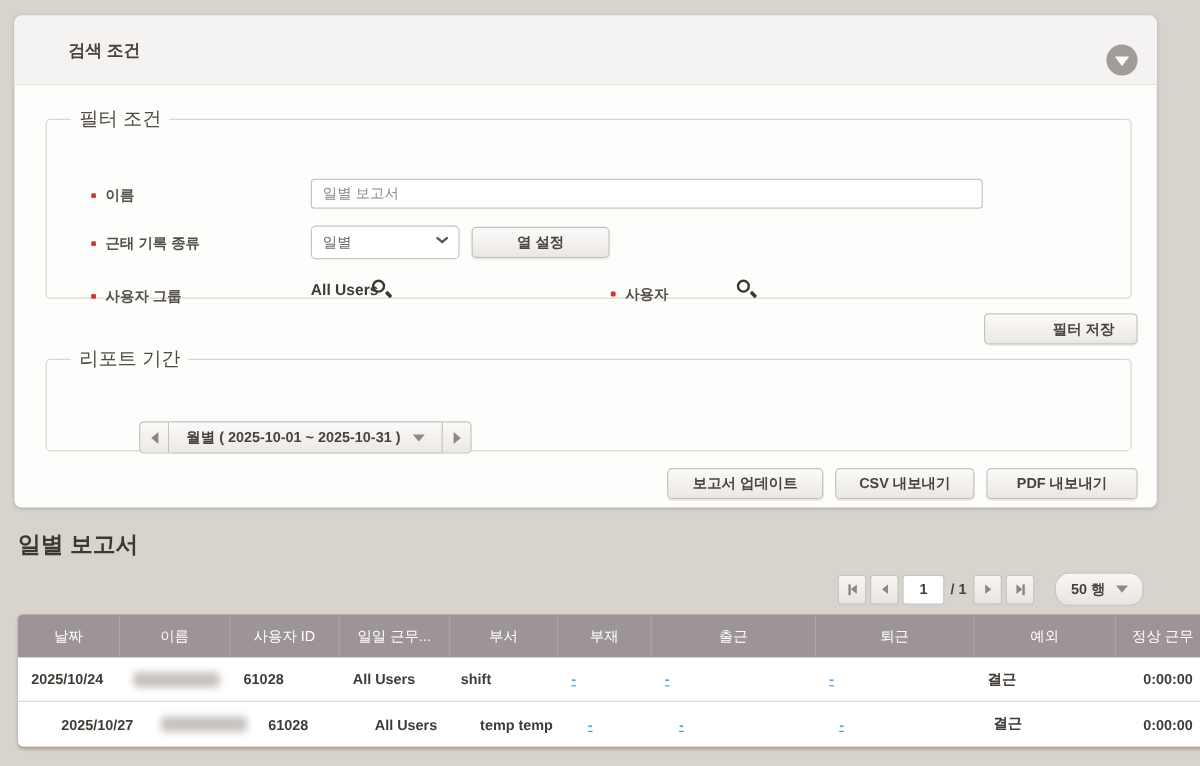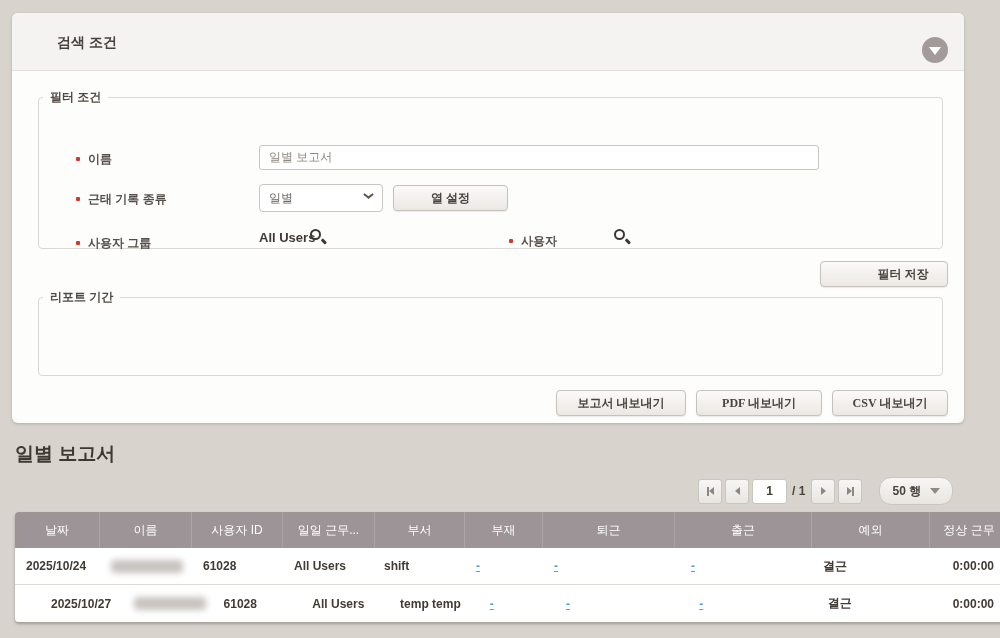--- a/index.html
+++ b/index.html
@@ -35,22 +35,22 @@
     width:0; height:0;
     border-left:6px solid transparent; border-right:6px solid transparent;
     border-top:8px solid #fff; margin-top:2px;
   }
 
   fieldset.box {
     position:absolute; border:1px solid #dcd8d3; border-radius:4px;
     margin:0; padding:0; background:transparent;
   }
   fieldset.box legend {
-    margin-left:4px; padding:0 7px;
-    font-size:12px; font-weight:bold; color:#4f4943;
+    margin-left:20px; padding:0 7px;
+    font-size:16px; font-weight:normal; color:#4f4943;
   }
   .filter-fs  { left:26px; top:76px;  width:905px; height:160px; }
   .period-fs  { left:26px; top:276px; width:905px; height:87px;  }
 
   .req-dot {
     display:inline-block; width:4px; height:4px; border-radius:1px;
     background:#cf3a30; vertical-align:2px; margin-right:8px;
   }
   .fld-label {
     position:absolute; left:37px; font-size:12px; font-weight:bold; color:#55504a;
@@ -74,21 +74,21 @@
     content:""; position:absolute; top:0; width:7px; height:2px;
     background:#5c5650; border-radius:1px;
   }
   .chev:before { left:-1px; transform:rotate(40deg); }
   .chev:after  { right:-1px; transform:rotate(-40deg); }
 
   .btn {
     display:flex; align-items:center; justify-content:center;
     border:1px solid #c5c1bb; border-radius:4px;
     background:linear-gradient(#fbfaf9,#ebe8e4);
-    font-family:Liberation Serif, serif;
+    font-family:Liberation Sans, sans-serif;
     font-size:12px; font-weight:bold; color:#4a443f; cursor:pointer;
     box-shadow:0 1px 1px rgba(0,0,0,.08);
   }
   .colset-btn { position:absolute; left:354px; top:79px; width:115px; height:26px; }
 
   .usergroup-val {
     position:absolute; left:220px; top:124px;
     font-size:13px; font-weight:bold; color:#3f3a35;
   }
   .lens {
@@ -229,26 +229,38 @@
     <div class="lens lens2">
       <span class="glass"></span>
         <span class="handle"></span>
     </div>
   </fieldset>
 
   <button class="btn save-filter-btn">필터 저장</button>
 
   <fieldset class="box period-fs">
     <legend>리포트 기간</legend>
+    <div class="period-nav">
+      <button class="nav-arrow-btn first">
+        <span class="tri-left"></span>
+      </button>
+      <button class="period-main-btn">
+        <span>월별 ( 2025-10-01 ~ 2025-10-31 )</span>
+        <span class="tri-down-sm"></span>
+      </button>
+      <button class="nav-arrow-btn last">
+        <span class="tri-right"></span>
+      </button>
+    </div>
   </fieldset>
 
   <div class="export-row">
-    <button class="btn w130">보고서 내보내기</button>
+    <button class="btn w130">보고서 업데이트</button>
+    <button class="btn w116">CSV 내보내기</button>
     <button class="btn w126">PDF 내보내기</button>
-    <button class="btn w116">CSV 내보내기</button>
   </div>
 </div>
 
 <div class="report-title">일별 보고서</div>
 
 <div class="pagination">
   <button class="pg-btn">
     <span class="pg-bar"></span>
       <span class="pg-tri-l"></span>
   </button>
@@ -271,22 +283,22 @@
 </div>
 
 <div class="grid">
   <div class="grid-header">
       <div class="th" style="width: 85px;">날짜</div>
       <div class="th" style="width: 92px;">이름</div>
       <div class="th" style="width: 91px;">사용자 ID</div>
       <div class="th" style="width: 92px;">일일 근무...</div>
       <div class="th" style="width: 90px;">부서</div>
       <div class="th" style="width: 78px;">부재</div>
+      <div class="th" style="width: 137px;">출근</div>
       <div class="th" style="width: 132px;">퇴근</div>
-      <div class="th" style="width: 137px;">출근</div>
       <div class="th" style="width: 118px;">예외</div>
       <div class="th" style="width: 78px;">정상 근무</div>
     </div>
   <div id="grid-body">
       <div class="grid-row">
         <div class="td" style="width: 85px;">2025/10/24</div>
         <div class="td" style="width: 92px;">
           <div class="redacted"></div>
         </div>
         <div class="td" style="width: 91px;">61028</div>

